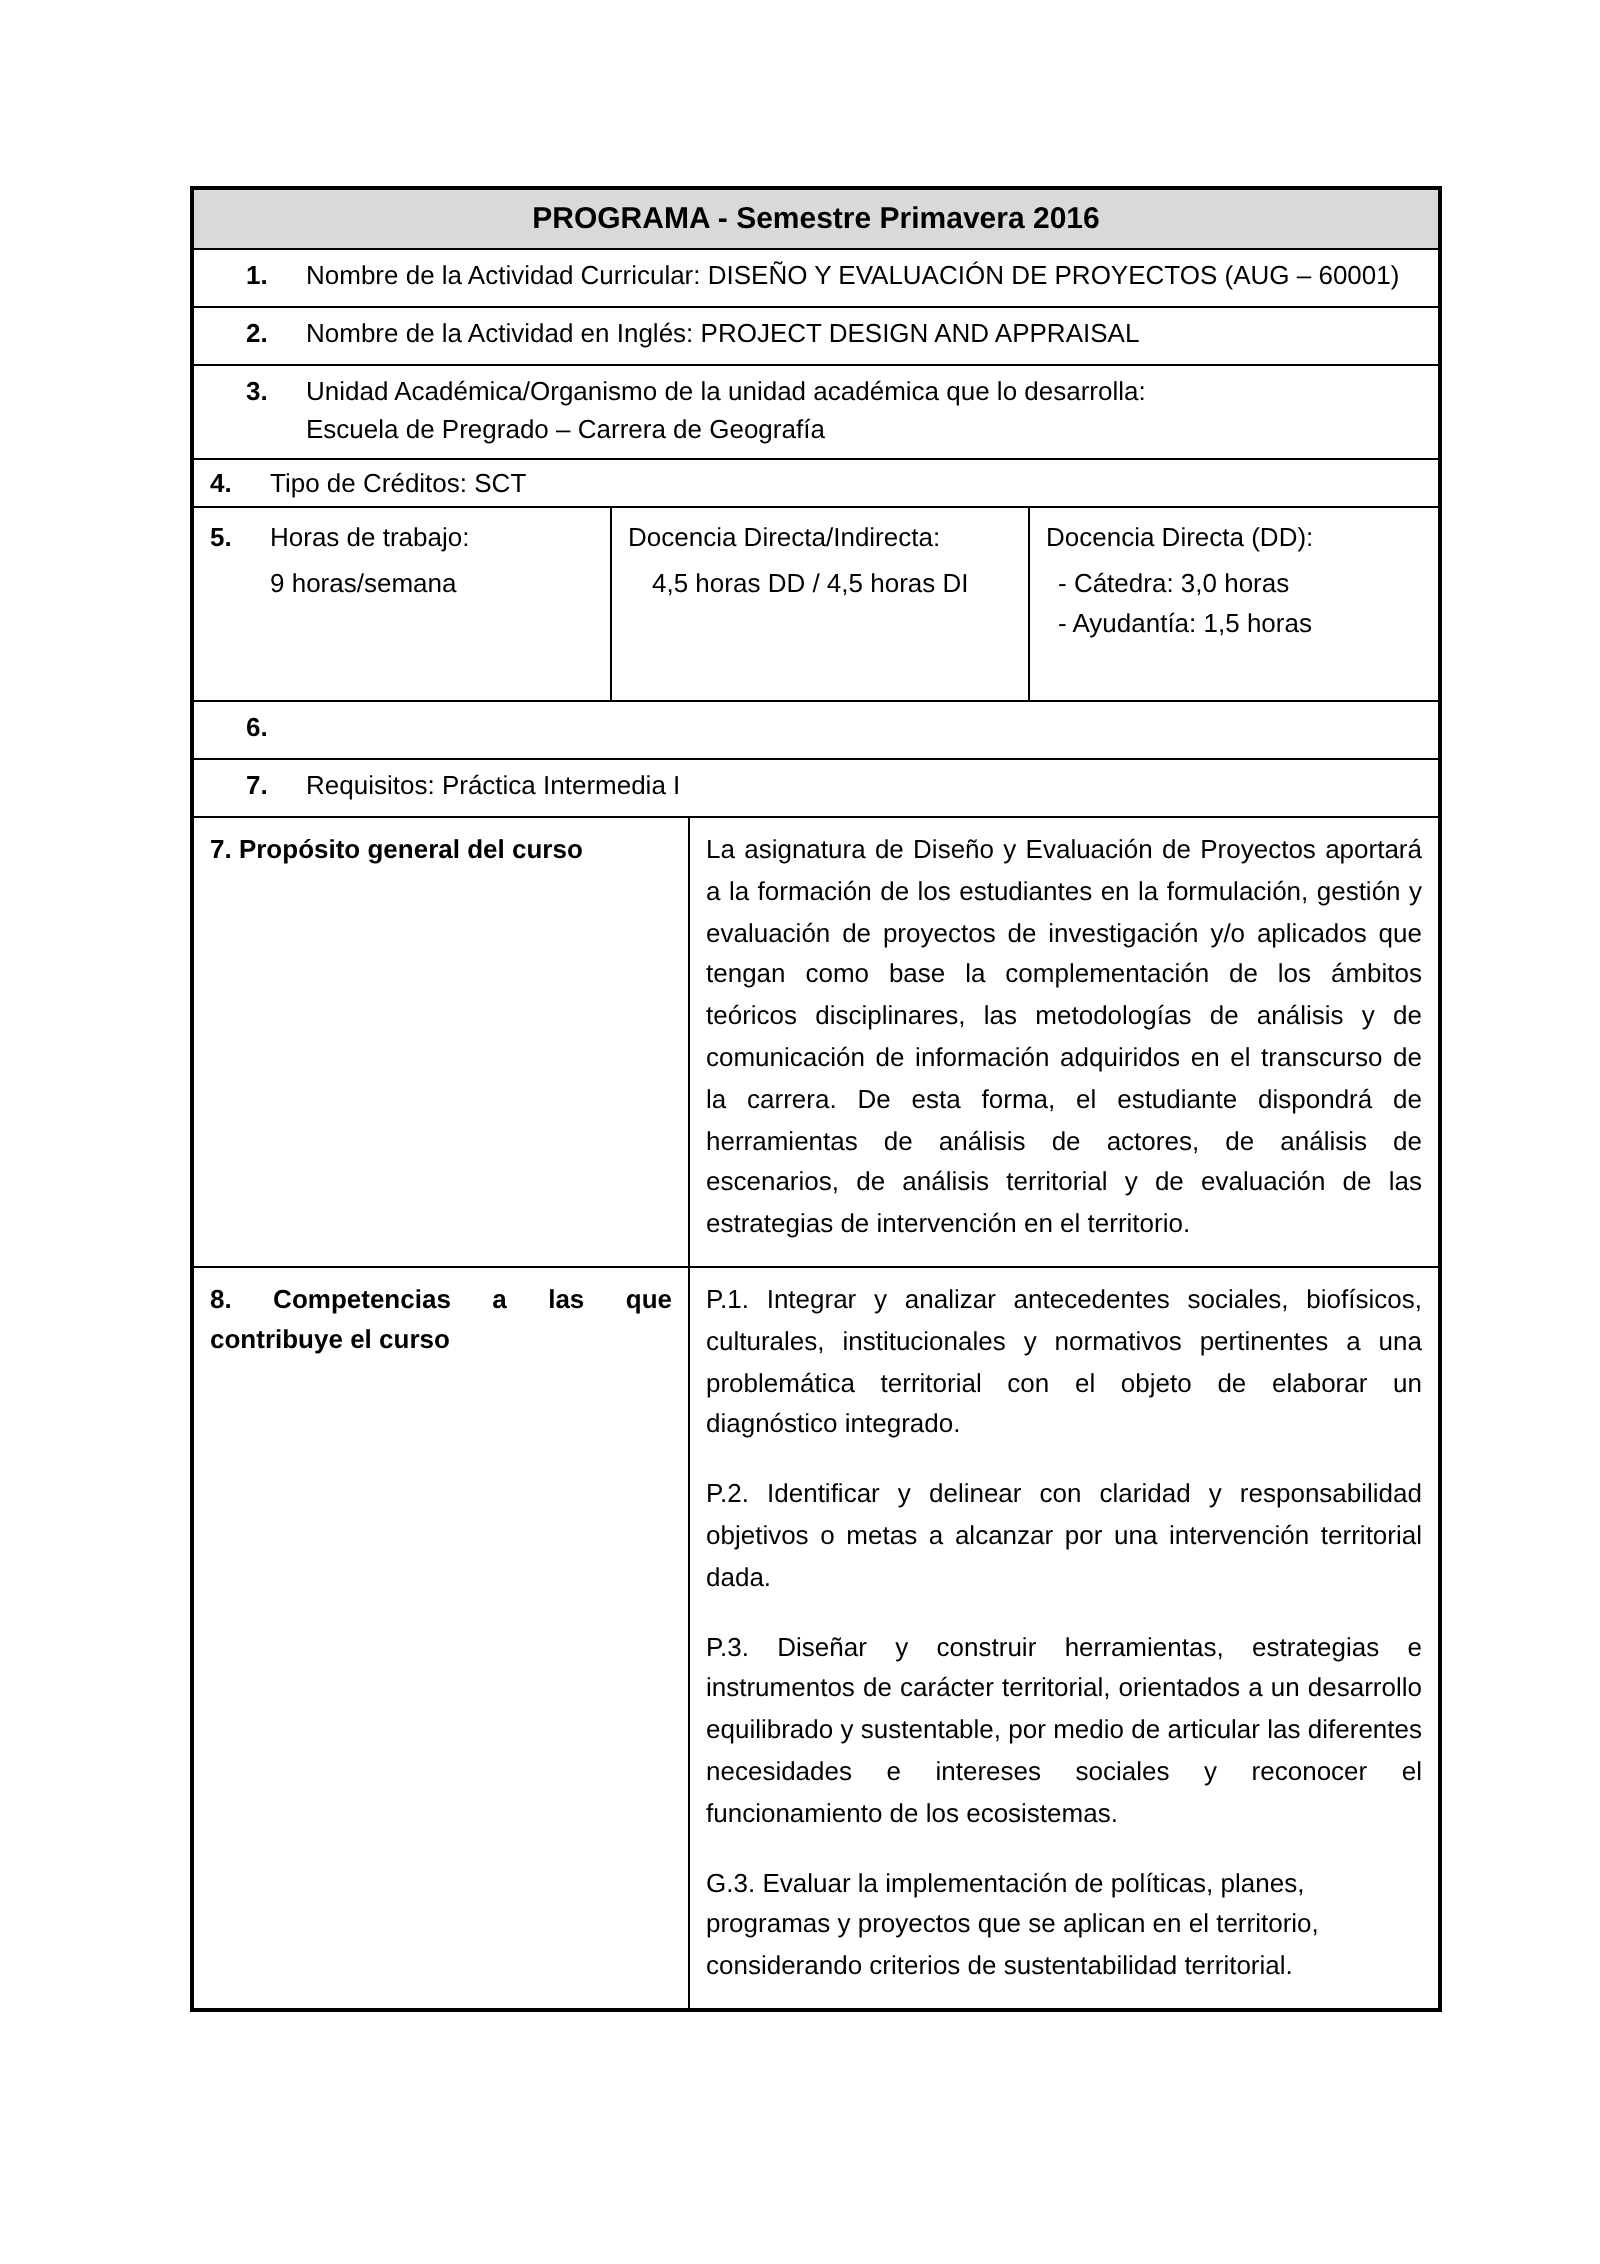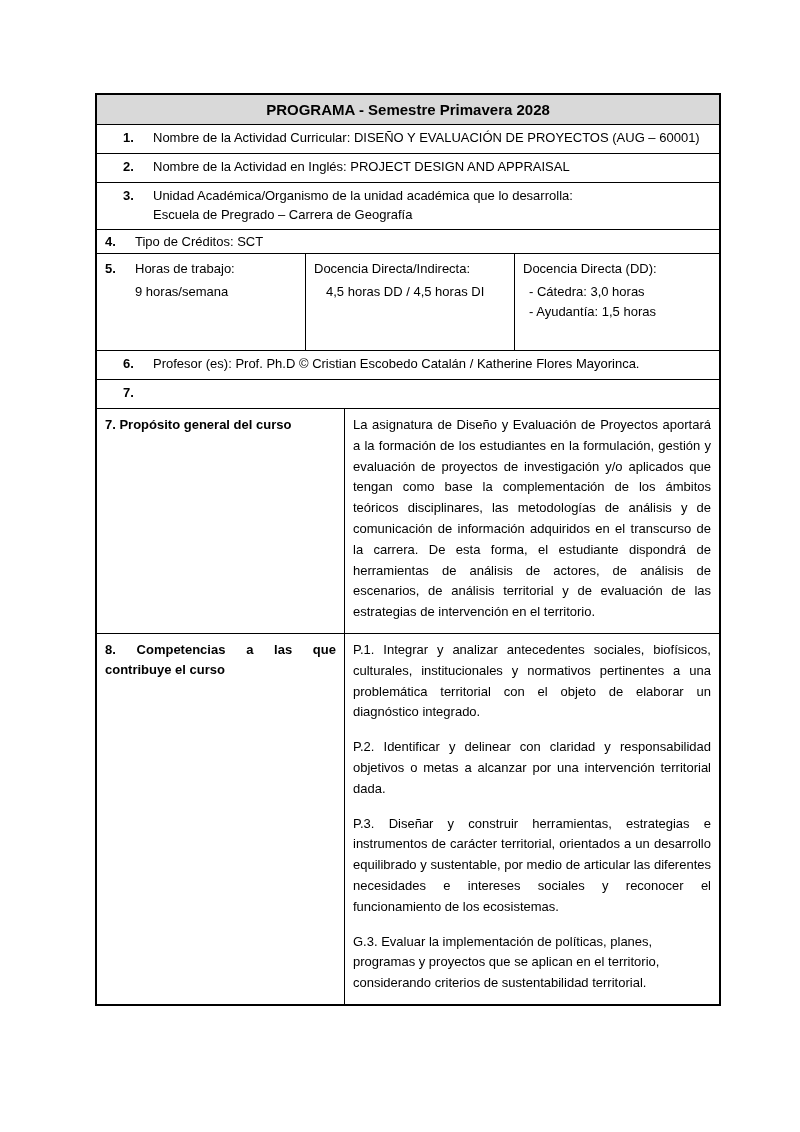--- a/index.html
+++ b/index.html
@@ -71,21 +71,21 @@
   .para:last-child { margin-bottom: 0; }
   .para.align-left { text-align: left; }
 </style>
 </head>
 <body>
 
 <div class="page">
   <div class="doc-table">
 
     <div class="t-row header-row">
-      <span>PROGRAMA - Semestre Primavera 2028</span>
+      <span>PROGRAMA - Semestre Primavera 2016</span>
     </div>
 
     <div class="t-row item-row">
       <span class="num">1.</span>
       <span class="txt">
         <span class="b">Nombre de la Actividad Curricular:</span>
         <span class="b">DISEÑO Y EVALUACIÓN DE PROYECTOS (AUG – 60001)</span>
       </span>
     </div>
 
@@ -129,28 +129,28 @@
       </div>
       <div class="cell">
         <div class="b">Docencia Directa (DD):</div>
         <div class="sub-line indent-xs">- Cátedra: 3,0 horas</div>
         <div class="indent-xs">- Ayudantía: 1,5 horas</div>
       </div>
     </div>
 
     <div class="t-row item-row">
       <span class="num">6.</span>
-      <span class="txt">
-        <span class="b">Profesor (es):</span>
-        <span>Prof. Ph.D © Cristian Escobedo Catalán / Katherine Flores Mayorinca.</span>
-      </span>
     </div>
 
     <div class="t-row item-row">
       <span class="num">7.</span>
+      <span class="txt">
+        <span class="b">Requisitos:</span>
+        <span>Práctica Intermedia I</span>
+      </span>
     </div>
 
     <div class="t-row split">
       <div class="cell-left">7. Propósito general del curso</div>
       <div class="cell-right">La asignatura de Diseño y Evaluación de Proyectos aportará a la formación de los estudiantes en la formulación, gestión y evaluación de proyectos de investigación y/o aplicados que tengan como base la complementación de los ámbitos teóricos disciplinares, las metodologías de análisis y de comunicación de información adquiridos en el transcurso de la carrera. De esta forma, el estudiante dispondrá de herramientas de análisis de actores, de análisis de escenarios, de análisis territorial y de evaluación de las estrategias de intervención en el territorio.</div>
     </div>
 
     <div class="t-row split">
       <div class="cell-left">8. Competencias a las que contribuye el curso</div>
       <div class="cell-right">

